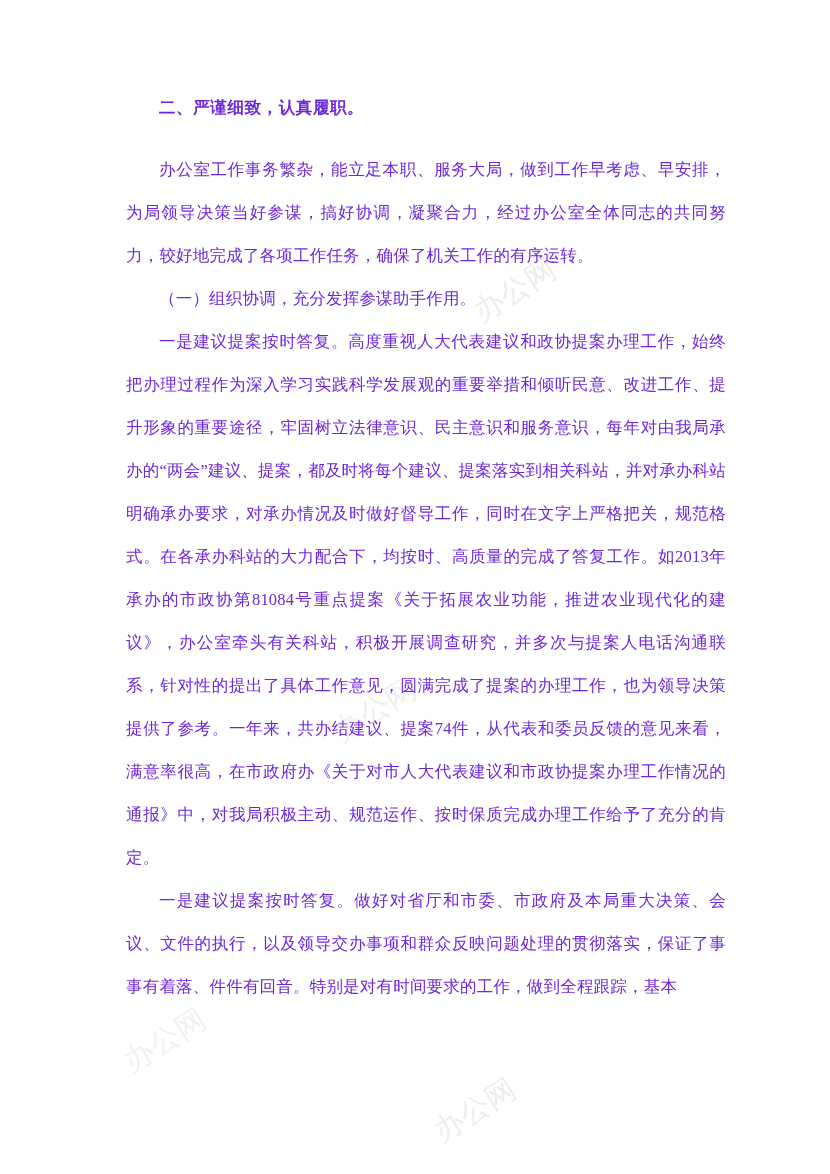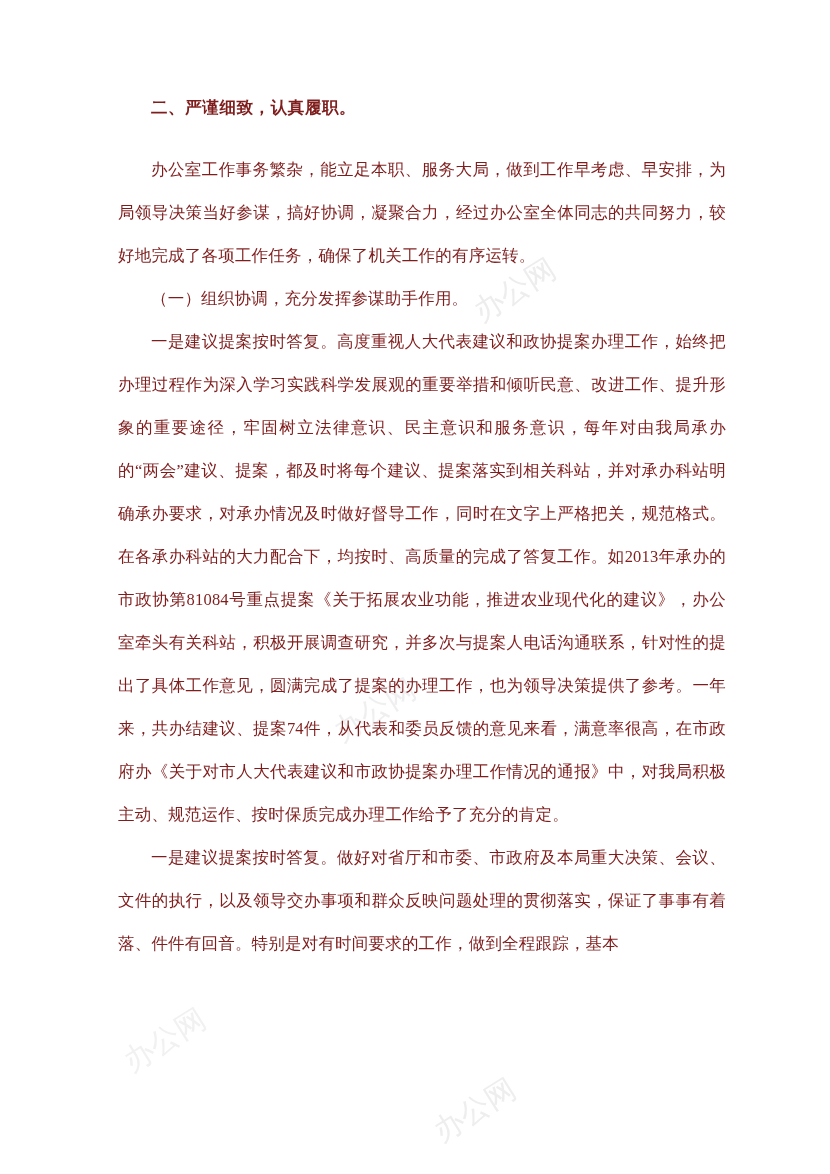--- a/index.html
+++ b/index.html
@@ -25,24 +25,24 @@
     width: 830px;
     height: 1174px;
     padding: 86px 104px 40px 118px;
     box-sizing: border-box;
   }
   .doc-body {
     position: relative;
     z-index: 2;
   }
   p {
-    margin: 0 0 0 0;
+    margin: 0 0 0 8px;
     font-size: 16.5px;
     line-height: 43px;
-    color: #7f1d1d;
+    color: #6d28d9;
     text-align: justify;
     text-justify: inter-ideograph;
     letter-spacing: 0.2px;
   }
   p.indent {
     text-indent: 2em;
   }
   p.heading {
     font-weight: bold;
     text-indent: 2em;

